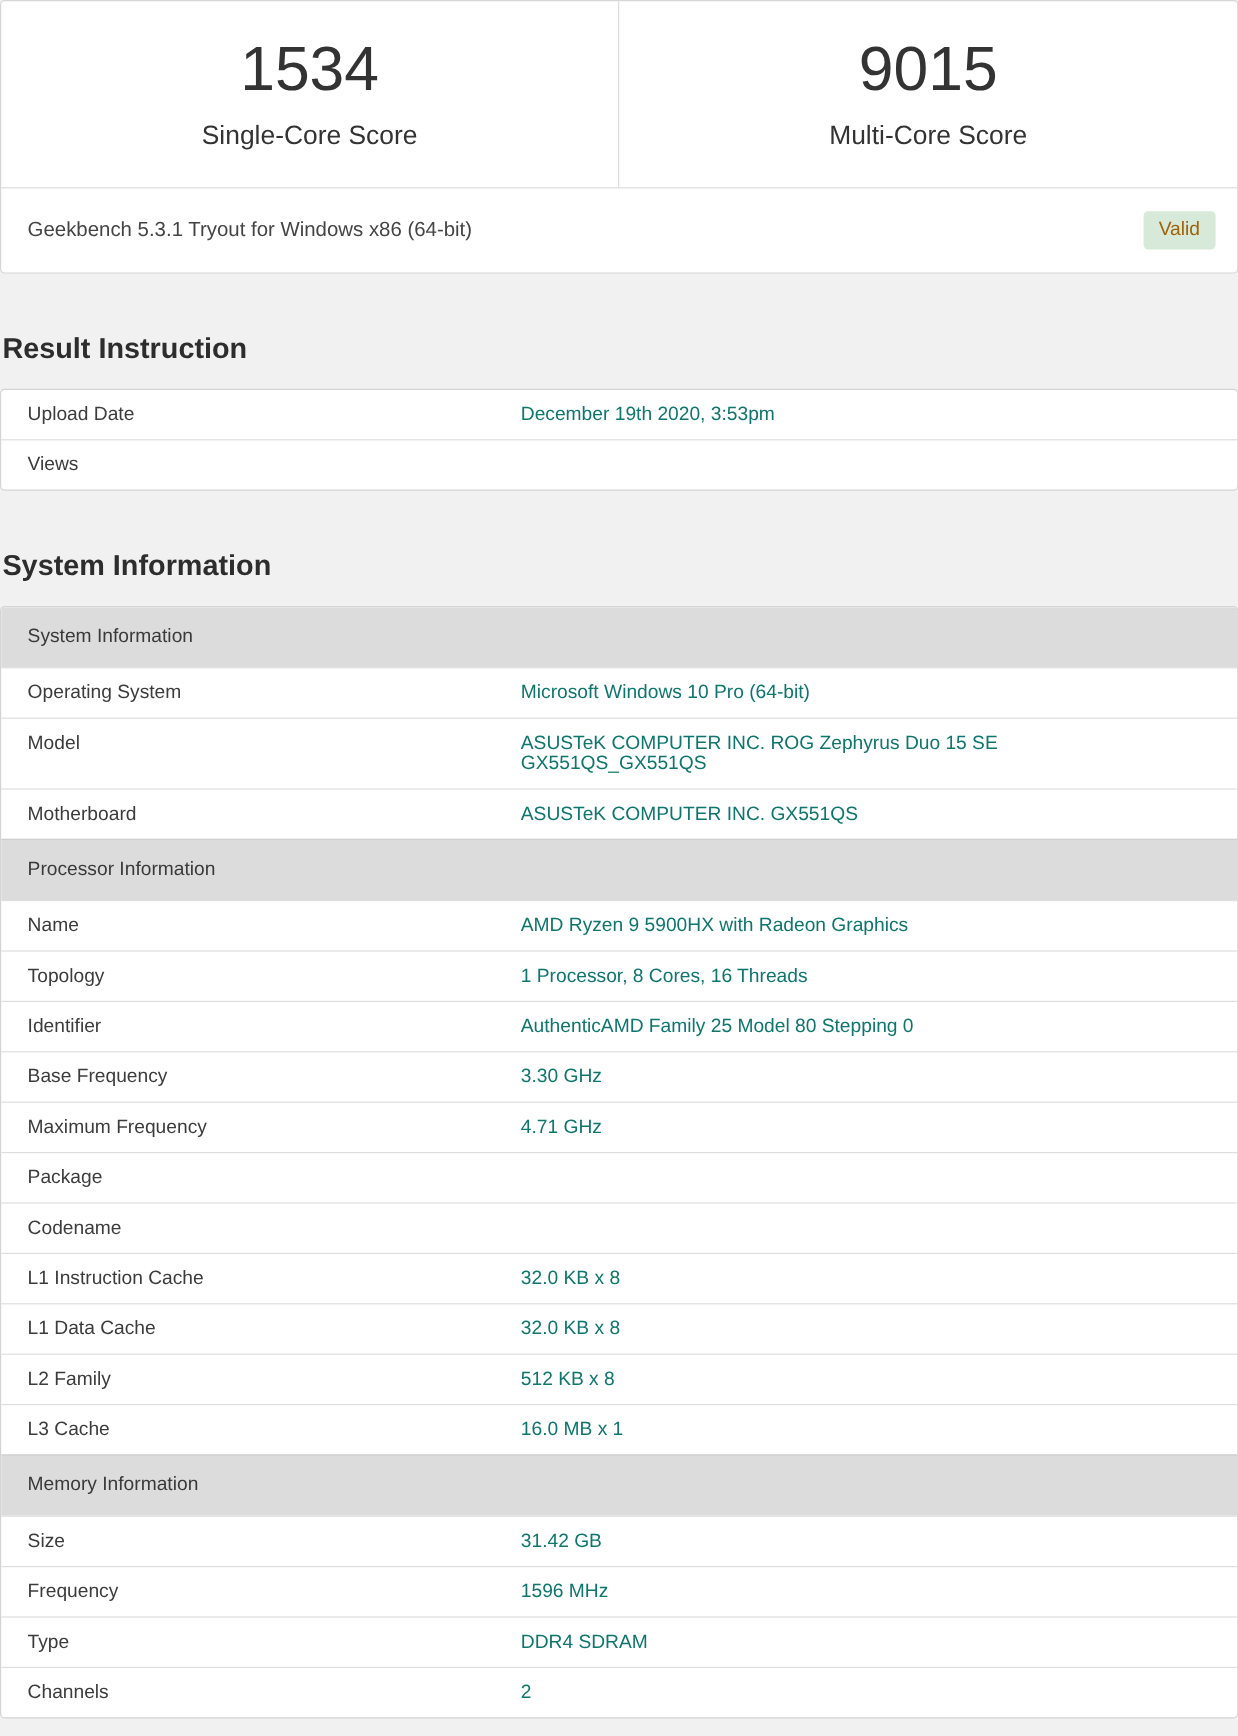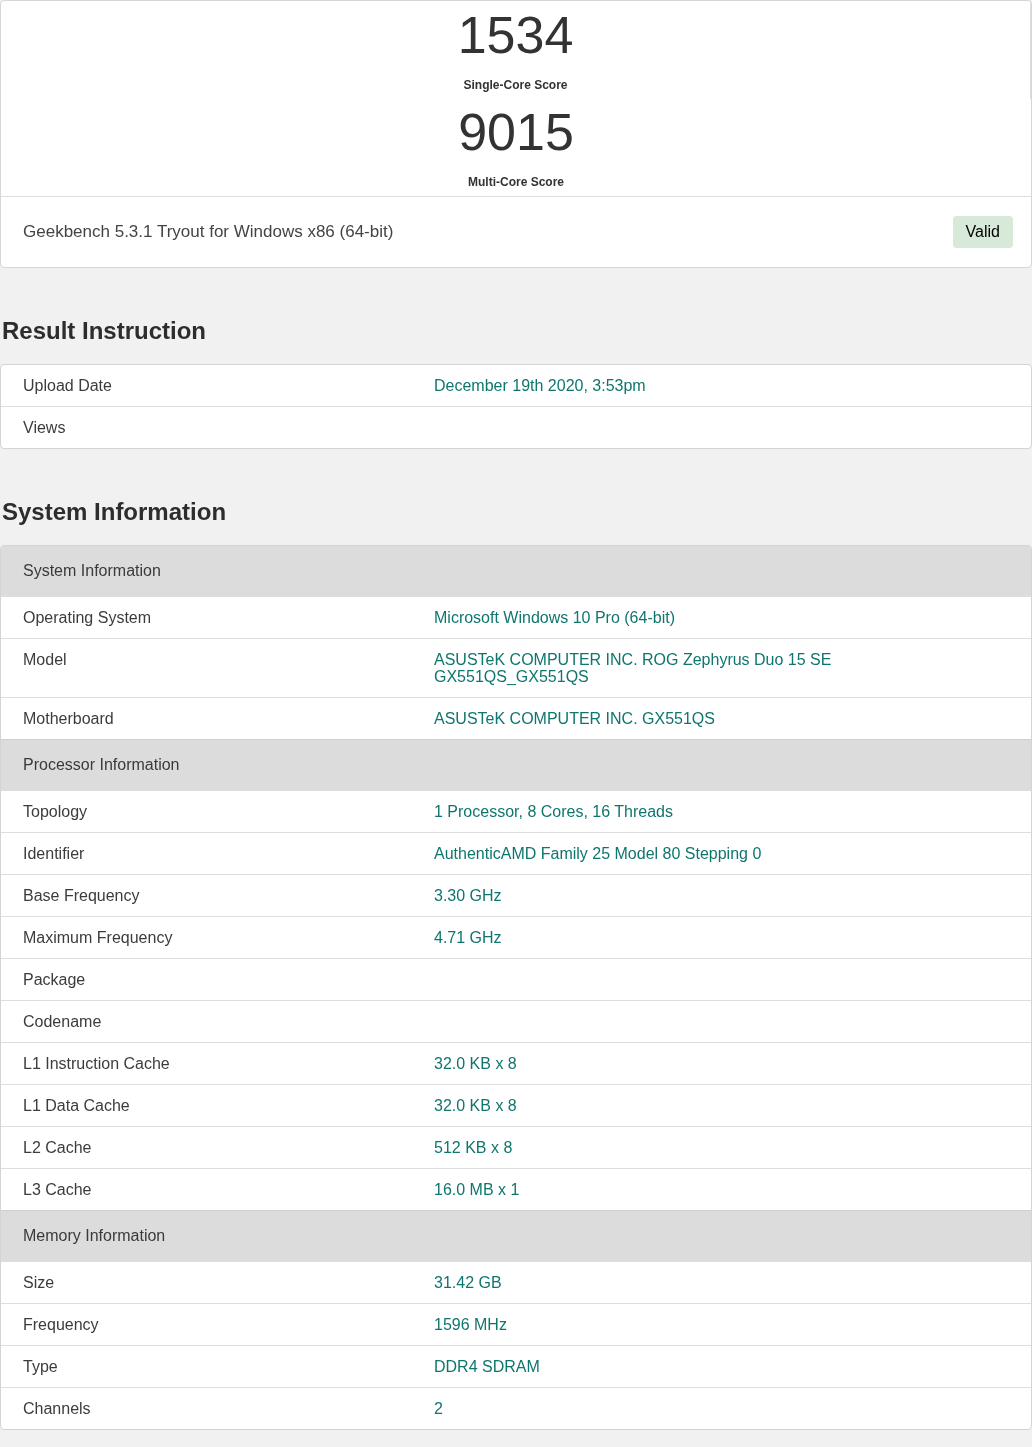--- a/index.html
+++ b/index.html
@@ -12,51 +12,50 @@
 
   
   .score-card {
     background:#fff;
     border:1px solid #d6d6d6;
     border-radius:4px;
     overflow:hidden;
   }
   .score-row {
     display:flex;
-    height:196px;
+    height:156px;
     border-bottom:1px solid #ddd;
-    flex-direction:column;
   }
   .score-cell {
     flex:1 1 50%;
     display:flex;
     flex-direction:column;
     align-items:center;
     justify-content:center;
   }
   .score-cell.left { border-right:1px solid #ddd; }
   .score-number {
     font-size:52px;
     line-height:1.05;
     color:#333;
     margin-bottom:15px;
   }
-  .score-label { font-size:12px; color:#333;font-weight:bold; }
+  .score-label { font-size:22px; color:#333; }
 
   .title-row {
     display:flex;
     align-items:center;
     height:70px;
     padding:0 18px 0 22px;
   }
   .bench-title { flex:1; font-size:17px; color:#444; }
   .valid-badge {
     display:inline-block;
     background:#d7e9d8;
-    color:#000000;
+    color:#a16207;
     font-size:16px;
     padding:7px 13px;
     border-radius:4px;
   }
 
   
   h2.page-heading {
     font-size:24px;
     line-height:28px;
     font-weight:bold;
@@ -150,20 +149,24 @@
           </div>
         </div>
     </div>
 
     <div class="sec">
       <div class="section-header">
         <span>Processor Information</span>
       </div>
       <div>
 
+          <div class="row">
+            <div class="cell label">Name</div>
+            <div class="cell value">AMD Ryzen 9 5900HX with Radeon Graphics</div>
+          </div>
 
           <div class="row">
             <div class="cell label">Topology</div>
             <div class="cell value">1 Processor, 8 Cores, 16 Threads</div>
           </div>
 
           <div class="row">
             <div class="cell label">Identifier</div>
             <div class="cell value">AuthenticAMD Family 25 Model 80 Stepping 0</div>
           </div>
@@ -192,21 +195,21 @@
             <div class="cell label">L1 Instruction Cache</div>
             <div class="cell value">32.0 KB x 8</div>
           </div>
 
           <div class="row">
             <div class="cell label">L1 Data Cache</div>
             <div class="cell value">32.0 KB x 8</div>
           </div>
 
           <div class="row">
-            <div class="cell label">L2 Cache</div>
+            <div class="cell label">L2 Family</div>
             <div class="cell value">512 KB x 8</div>
           </div>
 
           <div class="row">
             <div class="cell label">L3 Cache</div>
             <div class="cell value">16.0 MB x 1</div>
           </div>
         </div>
     </div>
 

